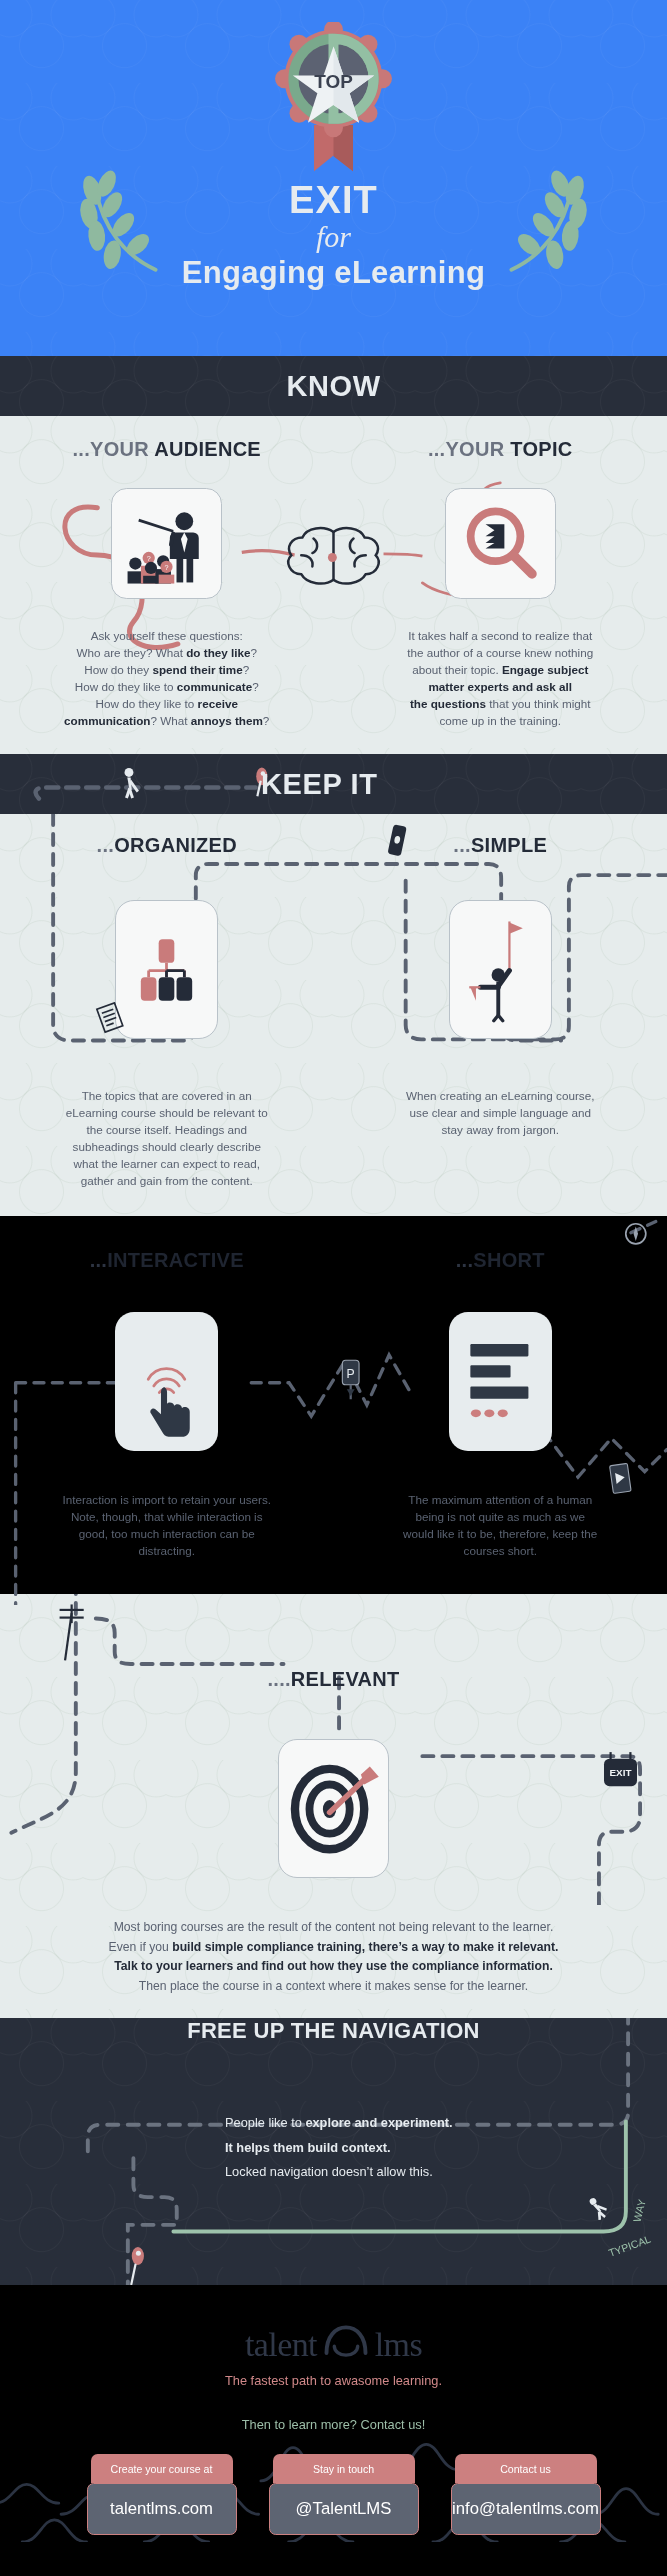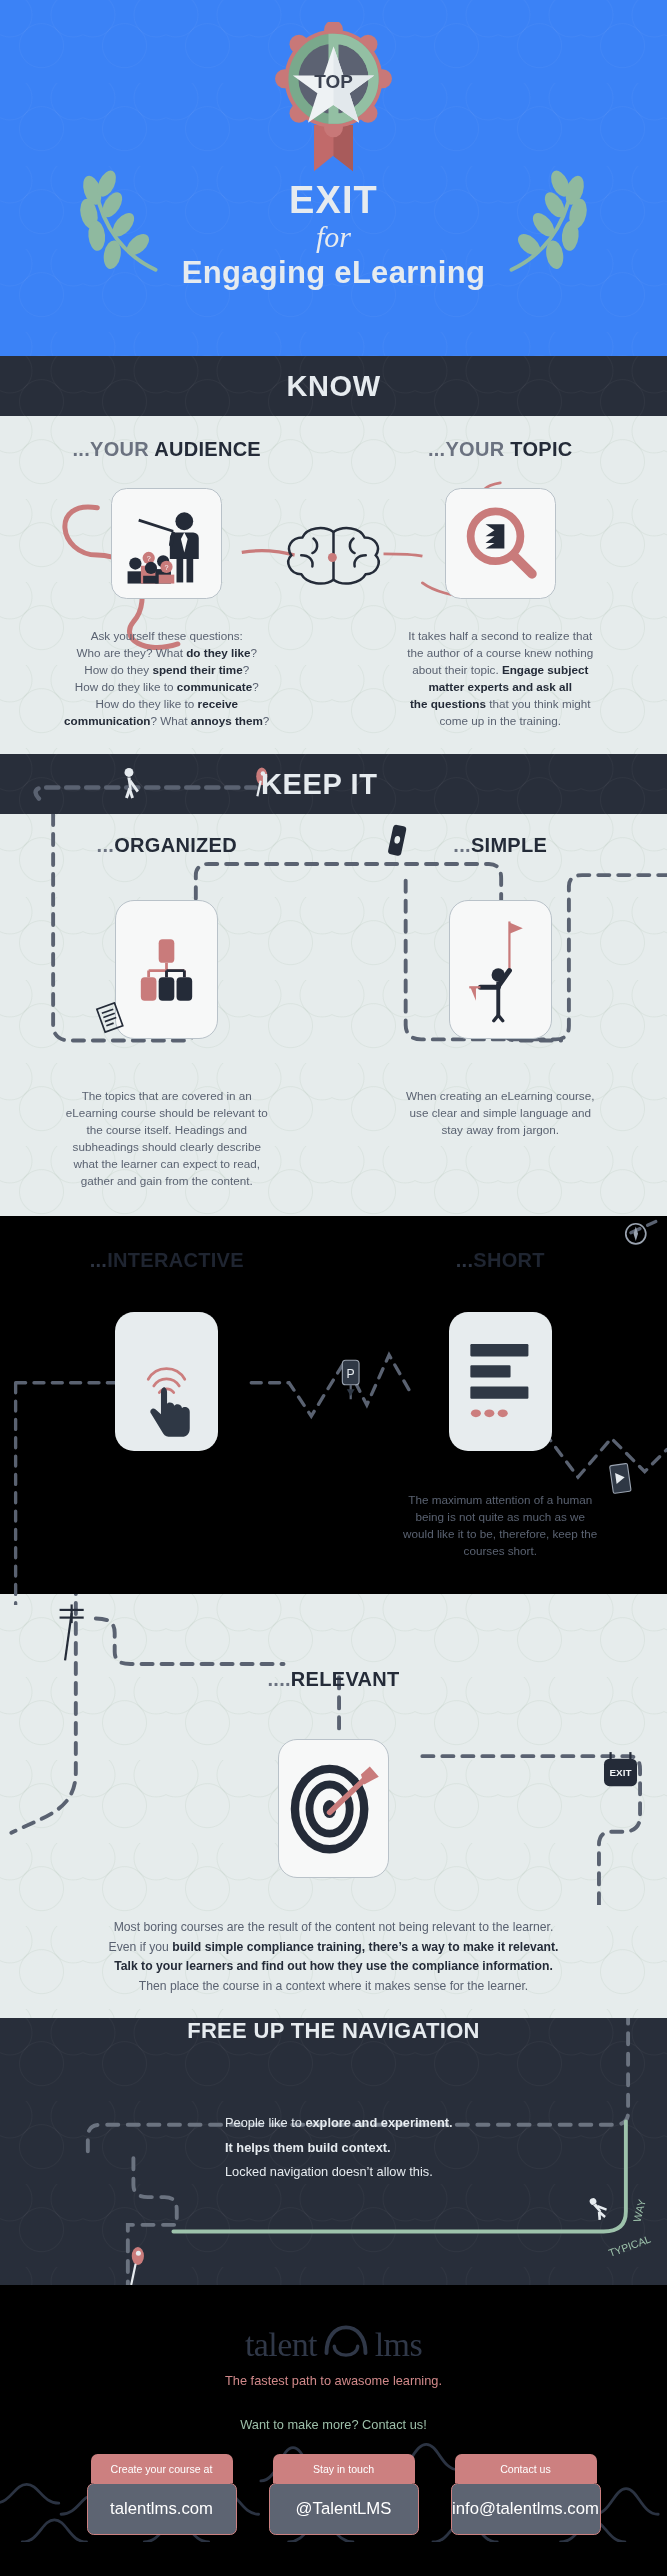--- a/index.html
+++ b/index.html
@@ -414,20 +414,21 @@
           <svg width="83" height="111" viewBox="0 0 150 200">
             <g fill="none" stroke="#cc7e7e" stroke-width="5" stroke-linecap="round">
               <path d="M42,96 a38,38 0 0 1 66,0"></path>
               <path d="M52,108 a27,27 0 0 1 46,0"></path>
               <path d="M62,120 a16,16 0 0 1 26,0"></path>
             </g>
             <path d="M72,110 c-4,0 -7,4 -7,9 l0,40 l-10,-9 c-5,-4 -12,2 -8,8 l22,36 c3,5 8,6 14,6 l20,0 c9,0 14,-6 14,-15 l0,-30 c0,-6 -4,-9 -9,-9 c-2,0 -4,1 -5,2 c-1,-5 -4,-7 -8,-7 c-3,0 -5,1 -6,3 c-1,-4 -4,-6 -8,-6 c-2,0 -4,1 -5,2 l0,-21 c0,-5 -3,-9 -7,-9 z" fill="#2f3845"></path>
           </svg>
         </div>
 
+        <div class="body-text ondark" style="margin-top:41px;width:234px;">Interaction is import to retain your users.<br>Note, though, that while interaction is<br>good, too much interaction can be<br>distracting.</div>
       </div>
 
       <div class="col">
         <div class="col-title ondark">
           <span class="dots">...</span><span>SHORT</span>
         </div>
 
         <div class="tile tall" style="margin-top:40px;background:#e7ecee;border:none;">
           <svg width="67" height="95" viewBox="0 0 120 170">
             <rect x="6" y="18" width="104" height="22" rx="2" fill="#2f3845"></rect>
@@ -547,21 +548,21 @@
     <div class="logo-row">
       <span class="logo-text">talent</span>
       <svg width="46" height="39" viewBox="0 0 82 70" style="margin:0 -1.1px 3.3px -1.1px">
         <path d="M6,52 C6,22 22,6 41,6 C60,6 76,22 76,52" fill="none" stroke="#303848" stroke-width="7" stroke-linecap="round"></path>
         <path d="M20,40 a21,16 0 0 0 42,0" fill="none" stroke="#303848" stroke-width="6" stroke-linecap="round"></path>
       </svg>
       <span class="logo-text">lms</span>
     </div>
 
     <div class="tagline">The fastest path to awasome learning.</div>
-    <div class="contact-line">Want to make more? Contact us!</div>
+    <div class="contact-line">Then to learn more? Contact us!</div>
 
     <svg class="cloudpat" viewBox="0 0 1200 200" preserveAspectRatio="none">
       <g fill="none" stroke="#2b3342" stroke-width="5" stroke-linecap="round">
         <path d="M-10,130 C20,130 26,96 48,96 C70,96 76,130 106,130"></path>
         <path d="M110,150 C140,150 146,116 168,116 C190,116 196,150 226,150"></path>
         <path d="M230,110 C260,110 266,60 288,60 C310,60 316,110 346,110"></path>
         <path d="M350,150 C380,150 386,112 408,112 C430,112 436,150 466,150"></path>
         <path d="M470,90 C500,90 506,30 528,30 C550,30 556,90 586,90"></path>
         <path d="M590,140 C620,140 626,100 648,100 C670,100 676,140 706,140"></path>
         <path d="M710,70 C740,70 746,24 768,24 C790,24 796,70 826,70"></path>

